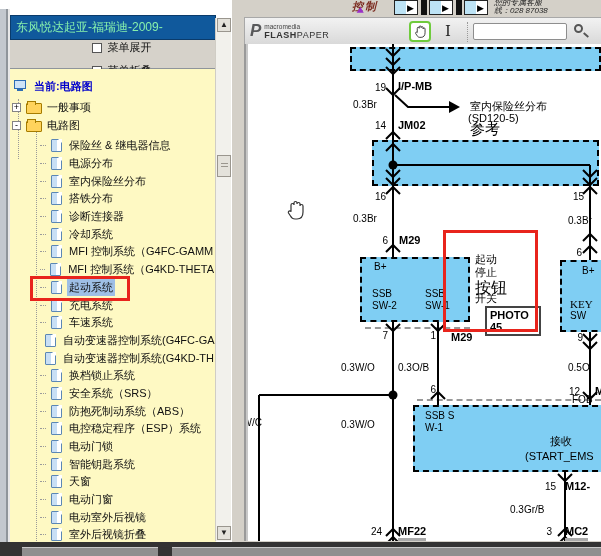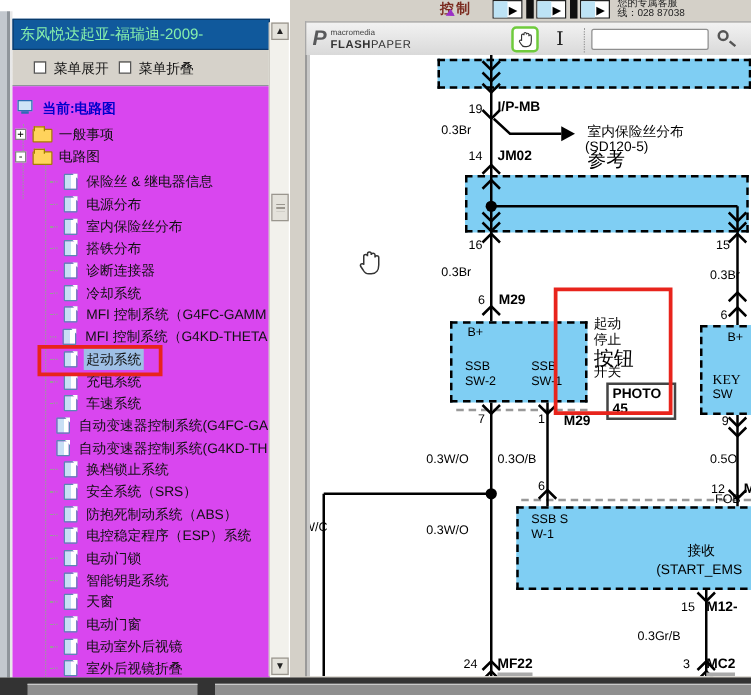--- a/index.html
+++ b/index.html
@@ -1,39 +1,39 @@
 <!DOCTYPE html>
 <html><head>
 <meta charset="utf-8">
 <style>
   html,body{margin:0;padding:0;background:#555;}
   *{box-sizing:border-box;font-family:"Liberation Sans","DejaVu Sans",sans-serif;}
   .screen{position:relative;width:601px;height:556px;background:#D4D0C8;overflow:hidden;}
 
   
-  .top-strip{position:absolute;left:0;top:0;width:601px;height:15px;background:#D4D0C8;}
+  .top-strip{position:absolute;left:0;top:0;width:601px;height:15px;background:#D4D0C8;font-style:italic;}
   .corner-blue{position:absolute;left:0;top:0;width:9px;height:9px;background:#2660A4;}
   .ctrl-label{position:absolute;left:352px;top:-1px;font-size:11px;font-weight:bold;color:#7B2B20;letter-spacing:2px;}
   .purple-tri{position:absolute;left:358px;top:8px;width:0;height:0;border-left:6px solid #9B30C8;border-top:3px solid transparent;border-bottom:4px solid transparent;transform:rotate(35deg);}
   .strip-icon{position:absolute;top:0;width:24px;height:15px;background:#fff;border:1px solid #222;}
   .strip-icon .half{position:absolute;left:0;top:0;width:11px;height:100%;background:#BDE3F5;}
   .strip-icon .arr{position:absolute;right:3px;top:2px;font-size:9px;color:#000;}
   .strip-sep{position:absolute;top:0;width:6px;height:15px;background:#111;}
   .svc{position:absolute;left:494px;top:-1px;width:110px;font-size:8px;line-height:8px;color:#222;white-space:nowrap;}
 
   
   .sidebar{position:absolute;left:0;top:0;width:232px;height:542px;background:#fff;}
   .side-frame{position:absolute;left:0;top:9px;width:10px;height:533px;background:linear-gradient(to right,#C3C8CE 0 6px,#8F959B 6px 8px,#E8E8E8 8px 10px);}
   .side-title{position:absolute;left:10px;top:15px;width:206px;height:25px;background:#10599C;border:1px solid #0A3B6B;color:#86efac;font-size:12px;line-height:23px;padding-left:5px;white-space:nowrap;overflow:hidden;}
-  .menu-row{position:absolute;left:10px;top:40px;width:206px;height:29px;background:#D6D2CA;display:flex;align-items:center;gap:8px;padding-left:17px;border-bottom:1px solid #8F959B;}
+  .menu-row{position:absolute;left:10px;top:40px;width:206px;height:29px;background:#D6D2CA;display:flex;align-items:center;gap:8px;padding-left:17px;border-bottom:1px solid #8F959B;flex-direction:column;}
   .menu-btn{display:flex;align-items:center;gap:6px;font-size:11px;color:#111;cursor:default;}
   .ham{width:10px;height:10px;border:1px solid #555;background:
        linear-gradient(#fff,#fff) padding-box,
        repeating-linear-gradient(#555 0 1px,#fff 1px 3px) padding-box;background-color:#fff;}
-  .tree{position:absolute;left:10px;top:69px;width:206px;height:473px;background:#d946ef;overflow:hidden;font-size:11px;color:#111;}
+  .tree{position:absolute;left:10px;top:69px;width:206px;height:473px;background:#fef9c3;overflow:hidden;font-size:11px;color:#111;}
   .tree-current{position:absolute;left:4px;top:9px;height:16px;display:flex;align-items:center;gap:6px;font-weight:bold;color:#0000CC;}
   .pc-icon{width:14px;height:12px;position:relative;}
   .pc-icon .scr{position:absolute;left:0;top:0;width:12px;height:9px;background:#CFE4F7;border:1px solid #2E6DB4;}
   .pc-icon .base{position:absolute;left:3px;top:9px;width:6px;height:2px;background:#2E6DB4;}
   .folder-row{position:absolute;left:2px;height:16px;display:flex;align-items:center;gap:5px;}
   .pm-box{width:9px;height:9px;border:1px solid #848484;background:#fff;font-size:9px;line-height:7px;text-align:center;color:#000;}
   .folder-ic{width:16px;height:11px;background:#FFD35C;border:1px solid #A67C00;border-radius:1px;position:relative;margin-top:2px;}
   .folder-ic:before{content:"";position:absolute;left:0;top:-3px;width:7px;height:3px;background:#FFD35C;border:1px solid #A67C00;border-bottom:none;}
   #tree-items{position:absolute;left:0;top:68px;width:206px;text-align:center;}
   .titem{height:17.7px;display:flex;align-items:center;gap:5px;padding-left:30px;white-space:nowrap;cursor:default;}

